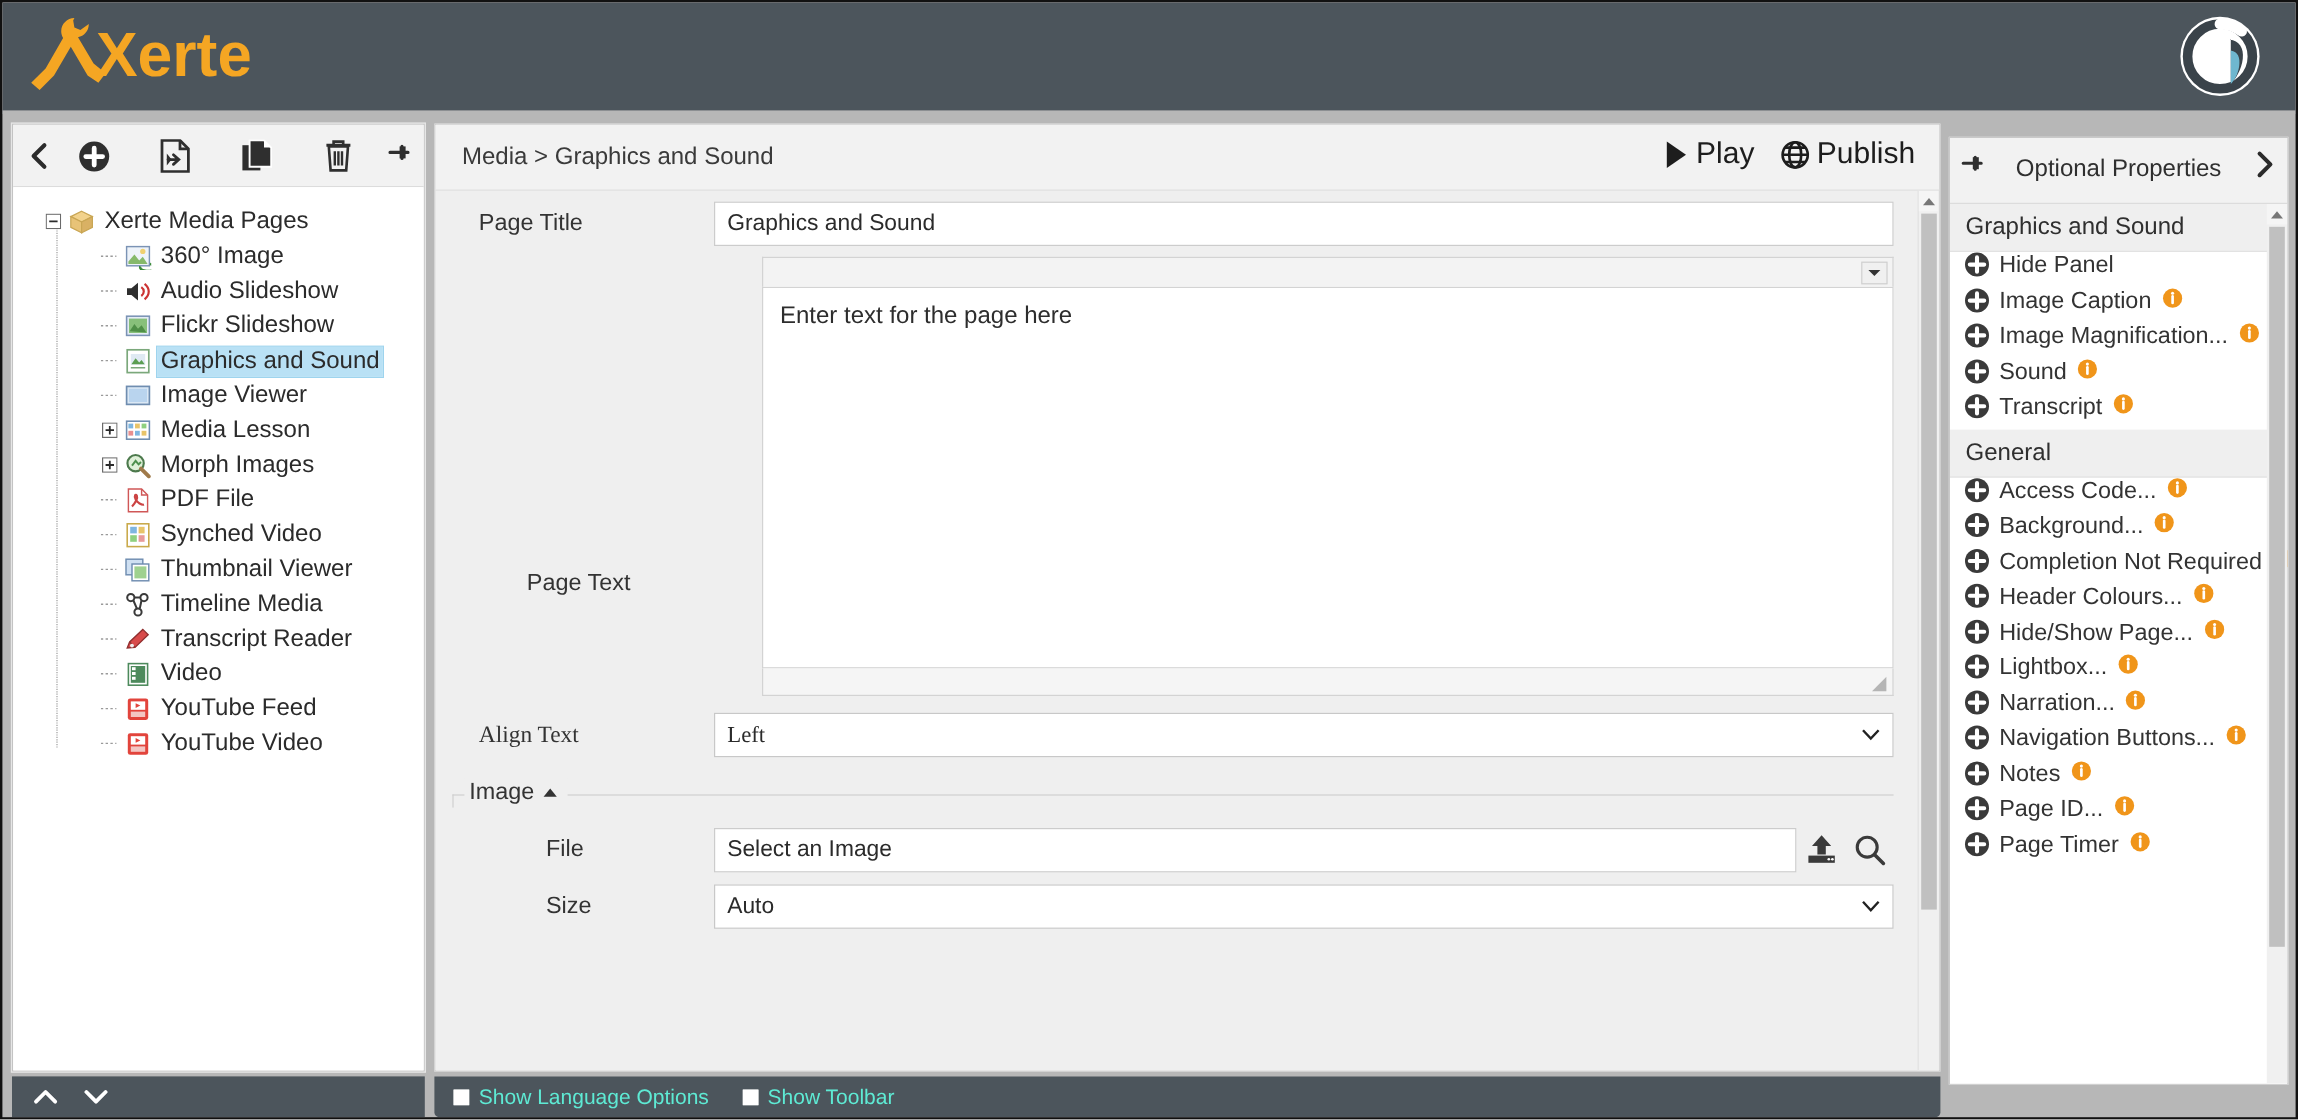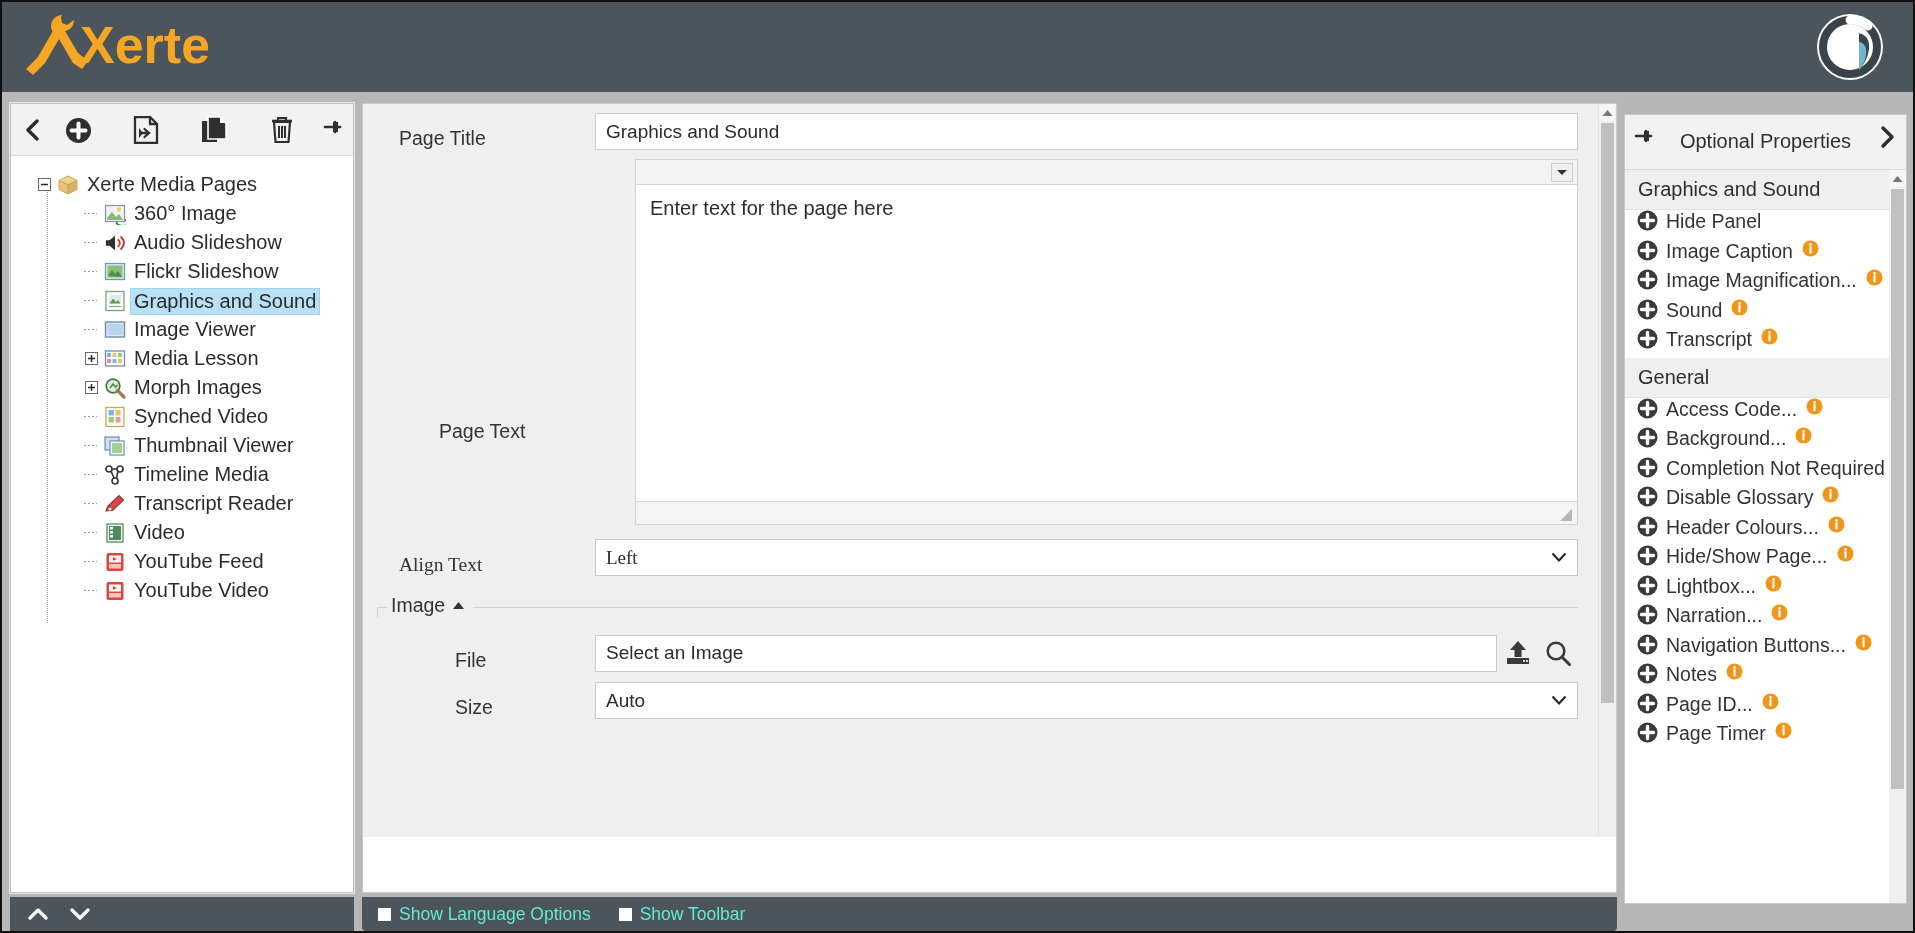--- a/index.html
+++ b/index.html
@@ -151,21 +151,21 @@
     overflow: hidden;
   }
   .form-inner {
     position: relative;
     width: 1237px;
     padding: 0;
   }
   .row {
     position: relative;
     display: flex;
-    align-items: flex-end;
+    align-items: center;
     padding: 9px 22px 0 0;
   }
   .rlabel {
     width: 232px;
     flex: 0 0 232px;
     padding-left: 36px;
     font-size: 19.5px;
     color: #333;
     line-height: 1.2;
   }
@@ -583,20 +583,35 @@
             <span class="tlabel">Morph Images</span>
           </div>
           <div class="tnode child">
             <span class="exp">
               <svg width="15" height="13" viewBox="0 0 15 13">
                 <path d="M0 6.5 H13" stroke="#9a9a9a" stroke-width="1.2" stroke-dasharray="2 2"></path>
               </svg>
             </span>
             <span class="ficon">
               <svg width="22" height="22" viewBox="0 0 22 22">
+                <path d="M3 1.5 H14 L19 6.5 V20.5 H3 Z" fill="#fff" stroke="#d05757" stroke-width="1.2"></path>
+                <path d="M14 1.5 V6.5 H19" fill="none" stroke="#d05757" stroke-width="1.2"></path>
+                <path d="M6 16 C9 13 11 9 10 7 C9 5.5 7.5 7 9 10 C10.5 13 14 15 16 14.5" fill="none" stroke="#cc4444" stroke-width="1.8"></path>
+              </svg>
+            </span>
+            <span class="tlabel">PDF File</span>
+          </div>
+          <div class="tnode child">
+            <span class="exp">
+              <svg width="15" height="13" viewBox="0 0 15 13">
+                <path d="M0 6.5 H13" stroke="#9a9a9a" stroke-width="1.2" stroke-dasharray="2 2"></path>
+              </svg>
+            </span>
+            <span class="ficon">
+              <svg width="22" height="22" viewBox="0 0 22 22">
                 <rect x="2" y="1.5" width="18" height="19" fill="#fff" stroke="#c9a94a" stroke-width="1.3"></rect>
                 <rect x="4.5" y="4" width="5.5" height="5.5" fill="#7fb6e0"></rect>
                 <rect x="11.5" y="4" width="5" height="5.5" fill="#e8c46a"></rect>
                 <rect x="4.5" y="11" width="5.5" height="5.5" fill="#8fd07f"></rect>
                 <rect x="11.5" y="11" width="5" height="5.5" fill="#e89a9a"></rect>
               </svg>
             </span>
             <span class="tlabel">Synched Video</span>
           </div>
           <div class="tnode child">
@@ -692,20 +707,39 @@
                 <rect x="5" y="13" width="12" height="4.5" fill="#f3c6c3"></rect>
               </svg>
             </span>
             <span class="tlabel">YouTube Video</span>
           </div>
         </div>
     </div>
   </div>
 
   <div class="main-panel">
+    <div class="main-head">
+      <div class="breadcrumb">Media &gt; Graphics and Sound</div>
+      <div class="head-actions">
+        <div class="head-btn">
+          <svg width="20" height="24" viewBox="0 0 20 24">
+              <path d="M2 1 L18 12 L2 23 Z" fill="#1d1d1d"></path>
+            </svg>
+          <span>Play</span>
+        </div>
+        <div class="head-btn">
+          <svg width="24" height="24" viewBox="0 0 24 24">
+              <circle cx="12" cy="12" r="10.5" fill="none" stroke="#1d1d1d" stroke-width="2.2"></circle>
+              <ellipse cx="12" cy="12" rx="5" ry="10.5" fill="none" stroke="#1d1d1d" stroke-width="2.2"></ellipse>
+              <path d="M1.8 12 H22.2 M3.5 6 H20.5 M3.5 18 H20.5" stroke="#1d1d1d" stroke-width="2.2"></path>
+            </svg>
+          <span>Publish</span>
+        </div>
+      </div>
+    </div>
 
     <div class="form-scroll">
       <div class="form-inner">
 
         <div class="row">
           <div class="rlabel">Page Title</div>
           <div class="rfield">
             <input class="txtinput" type="text" value="Graphics and Sound" style="">
           </div>
         </div>
@@ -944,36 +978,20 @@
               </svg>
             </span>
           </div>
           <div class="rp-item">
             <span class="plus">
               <svg width="21" height="21" viewBox="0 0 21 21">
                 <circle cx="10.5" cy="10.5" r="10" fill="#3a3a3a"></circle>
                 <path d="M10.5 4.5 V16.5 M4.5 10.5 H16.5" stroke="#fff" stroke-width="3.4" stroke-linecap="round"></path>
               </svg>
             </span>
-            <span>Disable Glossary</span>
-            <span class="info">
-              <svg width="17" height="17" viewBox="0 0 17 17">
-                <circle cx="8.5" cy="8.5" r="8" fill="#f0951a"></circle>
-                <path d="M8.5 7 V12.5" stroke="#fff" stroke-width="2.2" stroke-linecap="round"></path>
-                <circle cx="8.5" cy="4.4" r="1.3" fill="#fff"></circle>
-              </svg>
-            </span>
-          </div>
-          <div class="rp-item">
-            <span class="plus">
-              <svg width="21" height="21" viewBox="0 0 21 21">
-                <circle cx="10.5" cy="10.5" r="10" fill="#3a3a3a"></circle>
-                <path d="M10.5 4.5 V16.5 M4.5 10.5 H16.5" stroke="#fff" stroke-width="3.4" stroke-linecap="round"></path>
-              </svg>
-            </span>
             <span>Header Colours...</span>
             <span class="info">
               <svg width="17" height="17" viewBox="0 0 17 17">
                 <circle cx="8.5" cy="8.5" r="8" fill="#f0951a"></circle>
                 <path d="M8.5 7 V12.5" stroke="#fff" stroke-width="2.2" stroke-linecap="round"></path>
                 <circle cx="8.5" cy="4.4" r="1.3" fill="#fff"></circle>
               </svg>
             </span>
           </div>
           <div class="rp-item">

